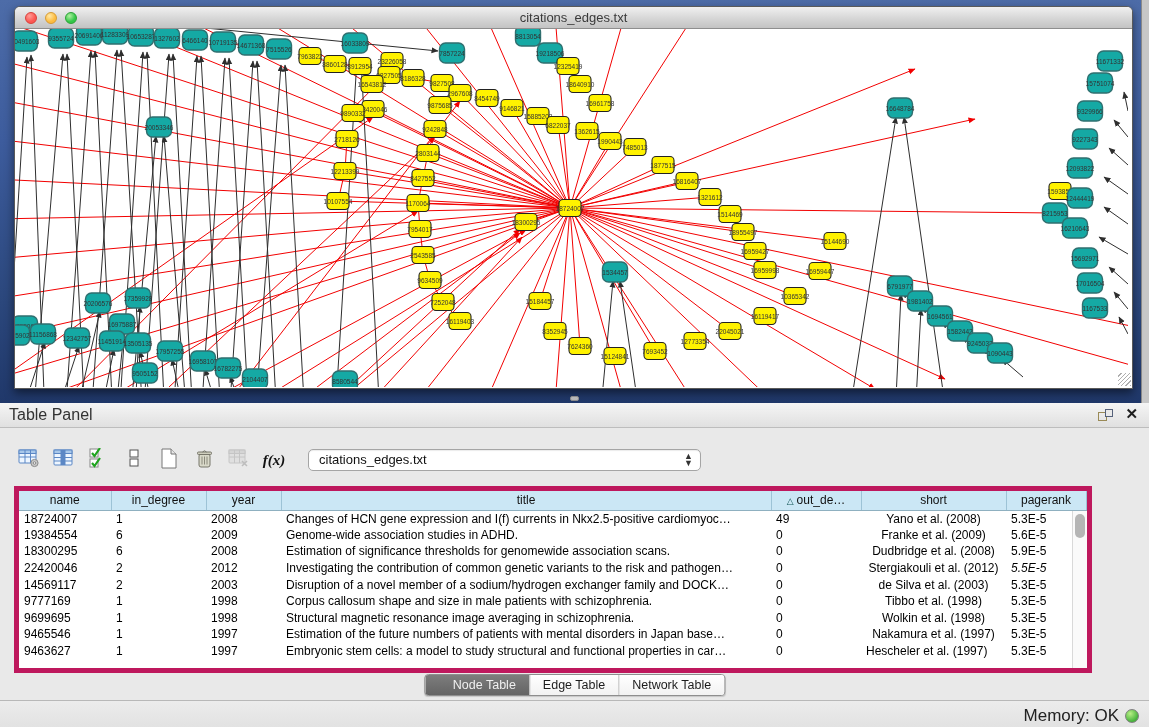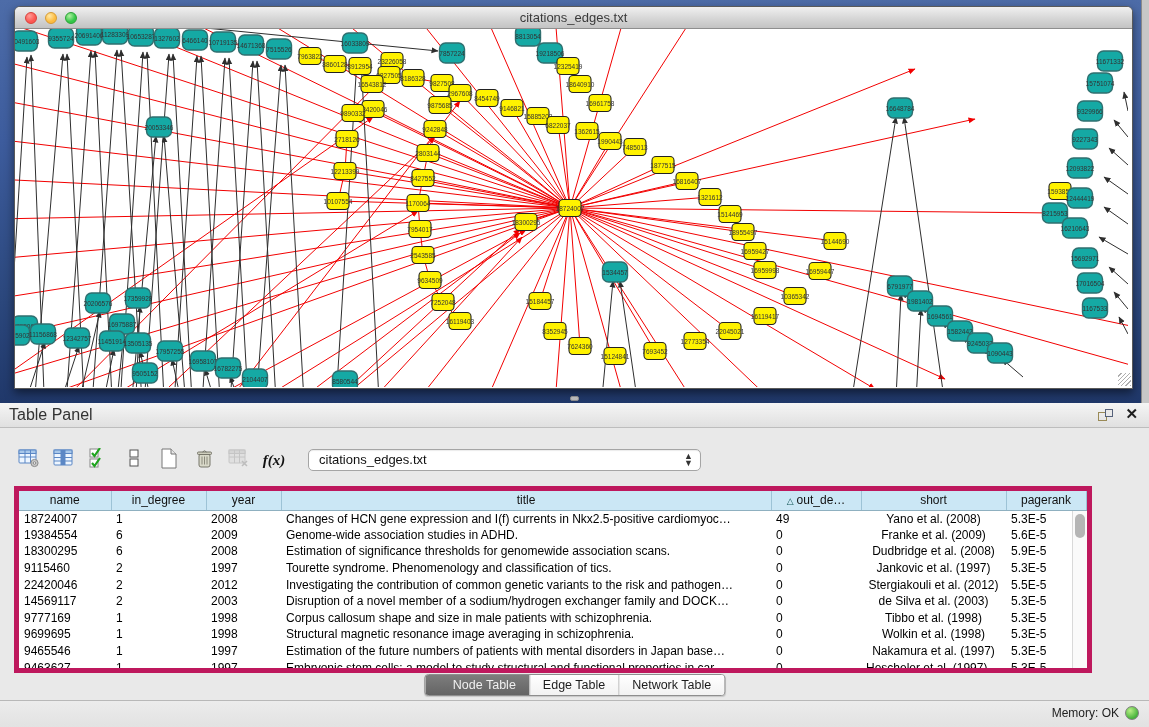--- a/index.html
+++ b/index.html
@@ -70,21 +70,21 @@
     border:1px solid #8e8e8e; border-radius:4px; overflow:hidden; background:#fff;
     box-shadow:0 1px 1px rgba(0,0,0,.15); }
   .tab { padding:2px 13px; font-size:12.5px; color:#1c1c1c; background:linear-gradient(180deg,#ffffff,#f2f2f2);
     border-left:1px solid #bdbdbd; cursor:pointer; line-height:16px; }
   .tab:first-child { border-left:none;padding-left:28px; }
   .tab.selected { background:linear-gradient(180deg,#7d7d7d,#646464); color:#f0f0f0; }
 
   .status-bar { position:absolute; left:0; top:700px; width:1149px; height:27px;
     background:linear-gradient(180deg,#ececec,#e2e2e2); border-top:1px solid #b8b8b8; }
   .mem { position:absolute; right:10px; top:5px; display:flex; align-items:center; gap:6px; }
-  .mem-label { font-size:12px; color:#222; }
+  .mem-label { font-size:17px; color:#222; }
   .mem-dot { width:14px; height:14px; border-radius:50%; border:1px solid #7e7e7e; cursor:pointer;
     background:radial-gradient(circle at 35% 30%, #b8ef86,#47b33c 70%); }
 </style>
 </head>
 <body>
 
 <div class="network-area">
   <div class="right-strip"></div>
 
   <div class="graph-window">
@@ -784,36 +784,27 @@
           <tr>
             <td style="text-align: left;">18300295</td>
             <td style="text-align: left;">6</td>
             <td style="text-align: left;">2008</td>
             <td style="text-align: left;">Estimation of significance thresholds for genomewide association scans.</td>
             <td style="text-align: left;">0</td>
             <td style="text-align: center;">Dudbridge et al. (2008)</td>
             <td style="text-align: left;">5.9E-5</td>
           </tr>
           <tr>
-            <td style="text-align: left;">9115460</td>
-            <td style="text-align: left;">2</td>
-            <td style="text-align: left;">1997</td>
-            <td style="text-align: left;">Tourette syndrome. Phenomenology and classification of tics.</td>
-            <td style="text-align: left;">0</td>
-            <td style="text-align: center;">Jankovic et al. (1997)</td>
-            <td style="text-align: left;">5.3E-5</td>
-          </tr>
-          <tr>
             <td style="text-align: left;">22420046</td>
             <td style="text-align: left;">2</td>
             <td style="text-align: left;">2012</td>
             <td style="text-align: left;">Investigating the contribution of common genetic variants to the risk and pathogen…</td>
             <td style="text-align: left;">0</td>
             <td style="text-align: center;">Stergiakouli et al. (2012)</td>
-            <td style="text-align: left;">5.5E-5</td>
+            <td style="text-align: left; font-style: italic;">5.5E-5</td>
           </tr>
           <tr>
             <td style="text-align: left;">14569117</td>
             <td style="text-align: left;">2</td>
             <td style="text-align: left;">2003</td>
             <td style="text-align: left;">Disruption of a novel member of a sodium/hydrogen exchanger family and DOCK…</td>
             <td style="text-align: left;">0</td>
             <td style="text-align: center;">de Silva et al. (2003)</td>
             <td style="text-align: left;">5.3E-5</td>
           </tr>

